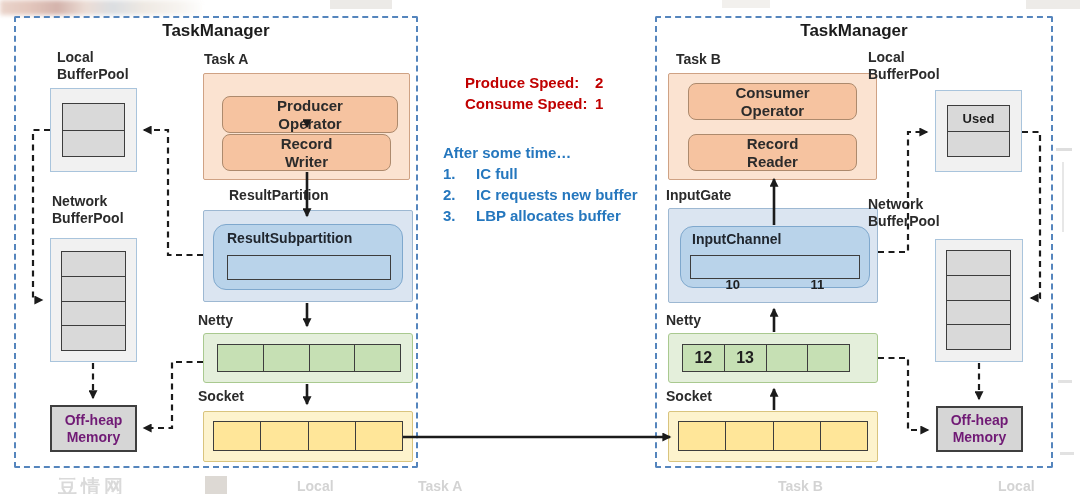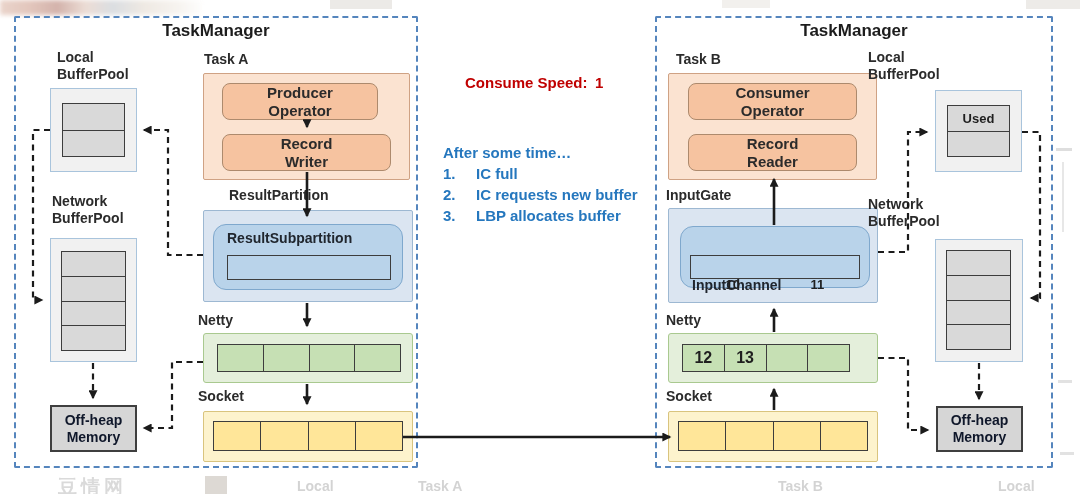--- a/index.html
+++ b/index.html
@@ -12,21 +12,21 @@
   .poolbox{background:#f1f1f1;border:1.5px solid #a9c4dc;}
   .taskbox{background:#fbe3d1;border:1px solid #cfa284;border-radius:2px;}
   .obox{background:#f6c3a0;border:1px solid #ad8a6d;border-radius:8px;display:flex;flex-direction:column;
         align-items:center;justify-content:center;font-weight:bold;font-size:15px;line-height:18px;color:#2b2b2b;}
   .bluebox{background:#dbe5f1;border:1px solid #9db8d2;border-radius:2px;}
   .rbox{background:#b9d3ea;border:1.5px solid #7fa8cd;border-radius:13px;}
   .inlbl{position:absolute;font-weight:bold;font-size:14px;color:#20262e;white-space:nowrap;}
   .greenbox{background:#e4efdb;border:1px solid #a9c98f;border-radius:3px;}
   .yellowbox{background:#fdf3cd;border:1px solid #d9c47e;border-radius:2px;}
   .offheap{background:#d6d6d6;border:2px solid #3f3f3f;display:flex;flex-direction:column;align-items:center;
-           justify-content:center;font-weight:bold;font-size:14px;line-height:17px;color:#0f172a;}
+           justify-content:center;font-weight:bold;font-size:14px;line-height:17px;color:#701a75;}
   .cells{position:absolute;display:flex;box-sizing:border-box;border:1.5px solid #3d3d3d;}
   .cells.v{flex-direction:column;}
   .cells .c{flex:1;display:flex;align-items:center;justify-content:center;
             font-weight:bold;font-size:13px;color:#1f1f1f;box-sizing:border-box;}
   .cells.h .c + .c{border-left:1.5px solid #3d3d3d;}
   .cells.v .c + .c{border-top:1.5px solid #3d3d3d;}
   .gray .c{background:#d9d9d9;}
   .blue .c{background:#fde047;margin-top:28px;}
   .green .c{background:#c6e0b4;}
   .yellow .c{background:#ffe699;}
@@ -84,21 +84,21 @@
       <div class="c"></div>
     </div>
 
     <div class="box offheap" style="left:50px;top:405px;width:87px;height:47px;">
       <div>Off-heap</div>
       <div>Memory</div>
     </div>
 
     <div class="lbl" style="left:204px;top:51px;">Task A</div>
     <div class="box taskbox" style="left:203px;top:73px;width:207px;height:107px;"></div>
-    <div class="box obox" style="left:222px;top:83px;width:156px;height:37px;">
+    <div class="box obox" style="left:222px;top:96px;width:176px;height:37px;">
       <div>Producer</div>
       <div>Operator</div>
     </div>
     <div class="box obox" style="left:222px;top:134px;width:169px;height:37px;">
       <div>Record</div>
       <div>Writer</div>
     </div>
 
     <div class="lbl" style="left:197px;top:187px;padding-left:32px;">ResultPartition</div>
     <div class="box bluebox" style="left:203px;top:210px;width:210px;height:92px;"></div>
@@ -124,20 +124,24 @@
       <div class="c"></div>
       <div class="c"></div>
       <div class="c"></div>
       <div class="c"></div>
     </div>
   </div>
 
   <div>
     <div class="speed" style="left:465px;top:72px;">
       <div class="speedrow">
+        <span class="sl">Produce Speed:</span>
+        <span>2</span>
+      </div>
+      <div class="speedrow">
         <span class="sl">Consume Speed:</span>
         <span>1</span>
       </div>
     </div>
 
     <div class="afterblk" style="left:443px;top:142px;">
       <div>After some time…</div>
       <div class="steprow">
         <span class="num">1.</span>
         <span>IC full</span>
@@ -166,21 +170,21 @@
       <div>Operator</div>
     </div>
     <div class="box obox" style="left:688px;top:134px;width:169px;height:37px;">
       <div>Record</div>
       <div>Reader</div>
     </div>
 
     <div class="lbl" style="left:666px;top:187px;">InputGate</div>
     <div class="box bluebox" style="left:668px;top:208px;width:210px;height:95px;"></div>
     <div class="box rbox" style="left:680px;top:226px;width:190px;height:62px;"></div>
-    <div class="inlbl" style="left:692px;top:231px;margin-top:46px;">InputChannel</div>
+    <div class="inlbl" style="left:692px;top:231px;">InputChannel</div>
     <div class="cells h blue" style="left:690px;top:255px;width:170px;height:24px;">
       <div class="c">10</div>
       <div class="c">11</div>
     </div>
 
     <div class="lbl" style="left:666px;top:312px;">Netty</div>
     <div class="box greenbox" style="left:668px;top:333px;width:210px;height:50px;"></div>
     <div class="cells h green big" style="left:682px;top:344px;width:168px;height:28px;">
       <div class="c">12</div>
       <div class="c">13</div>

